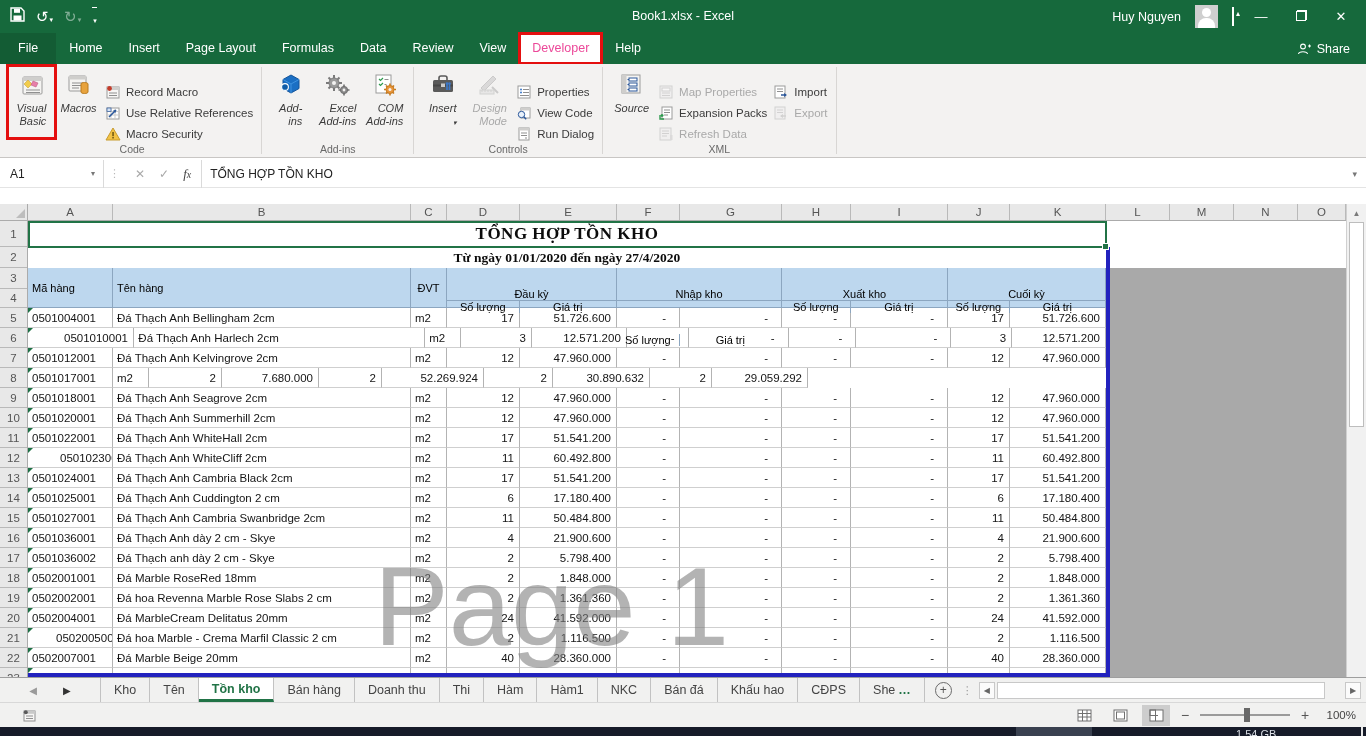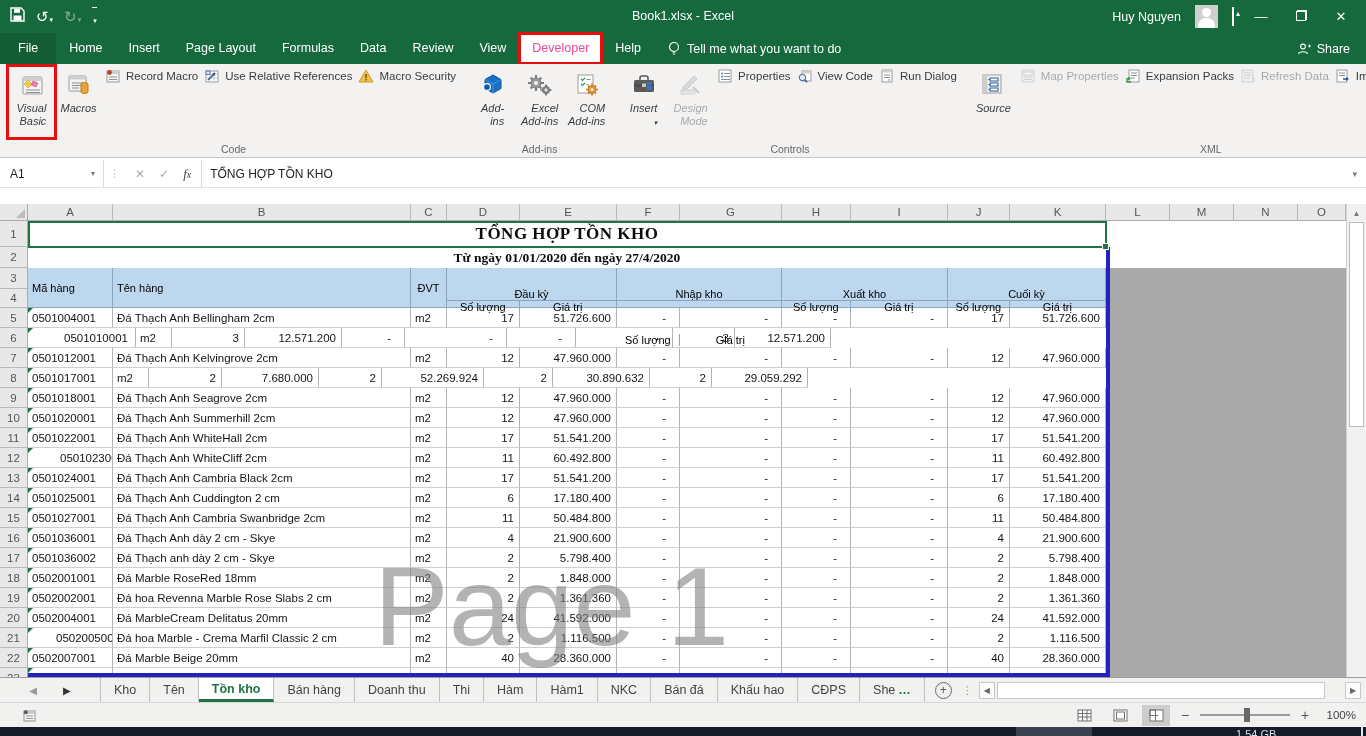--- a/index.html
+++ b/index.html
@@ -40,21 +40,21 @@
 
   
   .ribbon { left:0; top:64px; width:1366px; height:94px; background:#F3F2F1; border-bottom:1px solid #C8C6C4; display:flex; padding-left:3px; }
   .group { position:relative; display:flex; align-items:flex-start; padding:2px 5px 16px; }
   .glabel { position:absolute; bottom:2px; left:0; right:0; text-align:center; font-size:10.5px; color:#696969; }
   .gsep { width:1px; background:#D8D6D4; margin:3px 0; }
   .big { width:47px; display:flex; flex-direction:column; align-items:center; padding-top:4px; height:72px; }
   .big .bicon { height:30px; display:flex; align-items:center; justify-content:center; }
   .big .blabel { font-size:11px; line-height:12.5px; color:#3B3B3B; text-align:right; margin-top:2px;font-style:italic; }
   .big.annotated { outline:3px solid #E40F0F; outline-offset:-1px; }
-  .smallcol { display:flex; margin:2px 3px; gap:6px; }
+  .smallcol { display:flex; flex-direction:column; margin:18px 3px; gap:6px; }
   .sbtn { display:flex; align-items:center; gap:5px; font-size:11.5px; color:#3B3B3B; height:15px; white-space:nowrap; }
   .disabled, .disabled .blabel { color:#A9A9A9 !important; }
   .disabled svg { opacity:.45; }
   .dropcaret { font-size:7px; color:#3B3B3B; margin-top:1px; }
   .ic16 { width:16px; height:16px; flex:0 0 16px; }
 
   
   .fbar { left:0; top:160px; width:1366px; height:28px; background:#fff; border-bottom:1px solid #E4E4E4; display:flex; align-items:center; }
   .namebox { width:104px; height:28px; border-right:1px solid #DADADA; display:flex; align-items:center; font-size:12px; color:#222; }
   .namebox .ref { padding-left:10px; flex:1; }
@@ -174,27 +174,20 @@
         <div class="rtab">Home</div>
         <div class="rtab">Insert</div>
         <div class="rtab">Page Layout</div>
         <div class="rtab">Formulas</div>
         <div class="rtab">Data</div>
         <div class="rtab">Review</div>
         <div class="rtab">View</div>
         <div class="rtab active annotated">Developer</div>
         <div class="rtab">Help</div>
       </div>
-    <div class="tellme">
-      <svg class="bulb" viewBox="0 0 12 16">
-          <circle cx="6" cy="6" r="4.5" fill="none" stroke="#fff" stroke-width="1.2"></circle>
-          <path d="M4.5 11h3M4.8 13h2.4" stroke="#fff" stroke-width="1.2"></path>
-        </svg>
-      <span>Tell me what you want to do</span>
-    </div>
     <div class="sharebox">
       <svg width="14" height="14" viewBox="0 0 14 14">
           <circle cx="6" cy="4.5" r="2.4" fill="none" stroke="#fff" stroke-width="1.1"></circle>
           <path d="M1.5 12c.5-3 8.5-3 9 0" fill="none" stroke="#fff" stroke-width="1.1"></path>
           <path d="M11 4h3M12.5 2.5v3" stroke="#fff" stroke-width="1.1"></path>
         </svg>
       <span>Share</span>
     </div>
   </div>
 
@@ -536,20 +529,21 @@
         <div class="cell num" style="width: 97px;">51.726.600</div>
         <div class="cell dash" style="width: 63px;">-</div>
         <div class="cell dash" style="width: 102px;">-</div>
         <div class="cell dash" style="width: 69px;">-</div>
         <div class="cell dash" style="width: 97px;">-</div>
         <div class="cell num" style="width: 62px;">17</div>
         <div class="cell num" style="width: 96px;">51.726.600</div>
       </div>
       <div class="r">
         <div class="cell" style="width: 108px; padding-left: 36px;">0501010001<span class="tri"></span></div>
+        <div class="cell" style="width: 298px;">Đá Thạch Anh Harlech 2cm</div>
         <div class="cell" style="width: 36px;">m2</div>
         <div class="cell num" style="width: 73px;">3</div>
         <div class="cell num" style="width: 97px;">12.571.200</div>
         <div class="cell dash" style="width: 63px;">-</div>
         <div class="cell dash" style="width: 102px;">-</div>
         <div class="cell dash" style="width: 69px;">-</div>
         <div class="cell dash" style="width: 97px;">-</div>
         <div class="cell num" style="width: 62px;">3</div>
         <div class="cell num" style="width: 96px;">12.571.200</div>
       </div>

